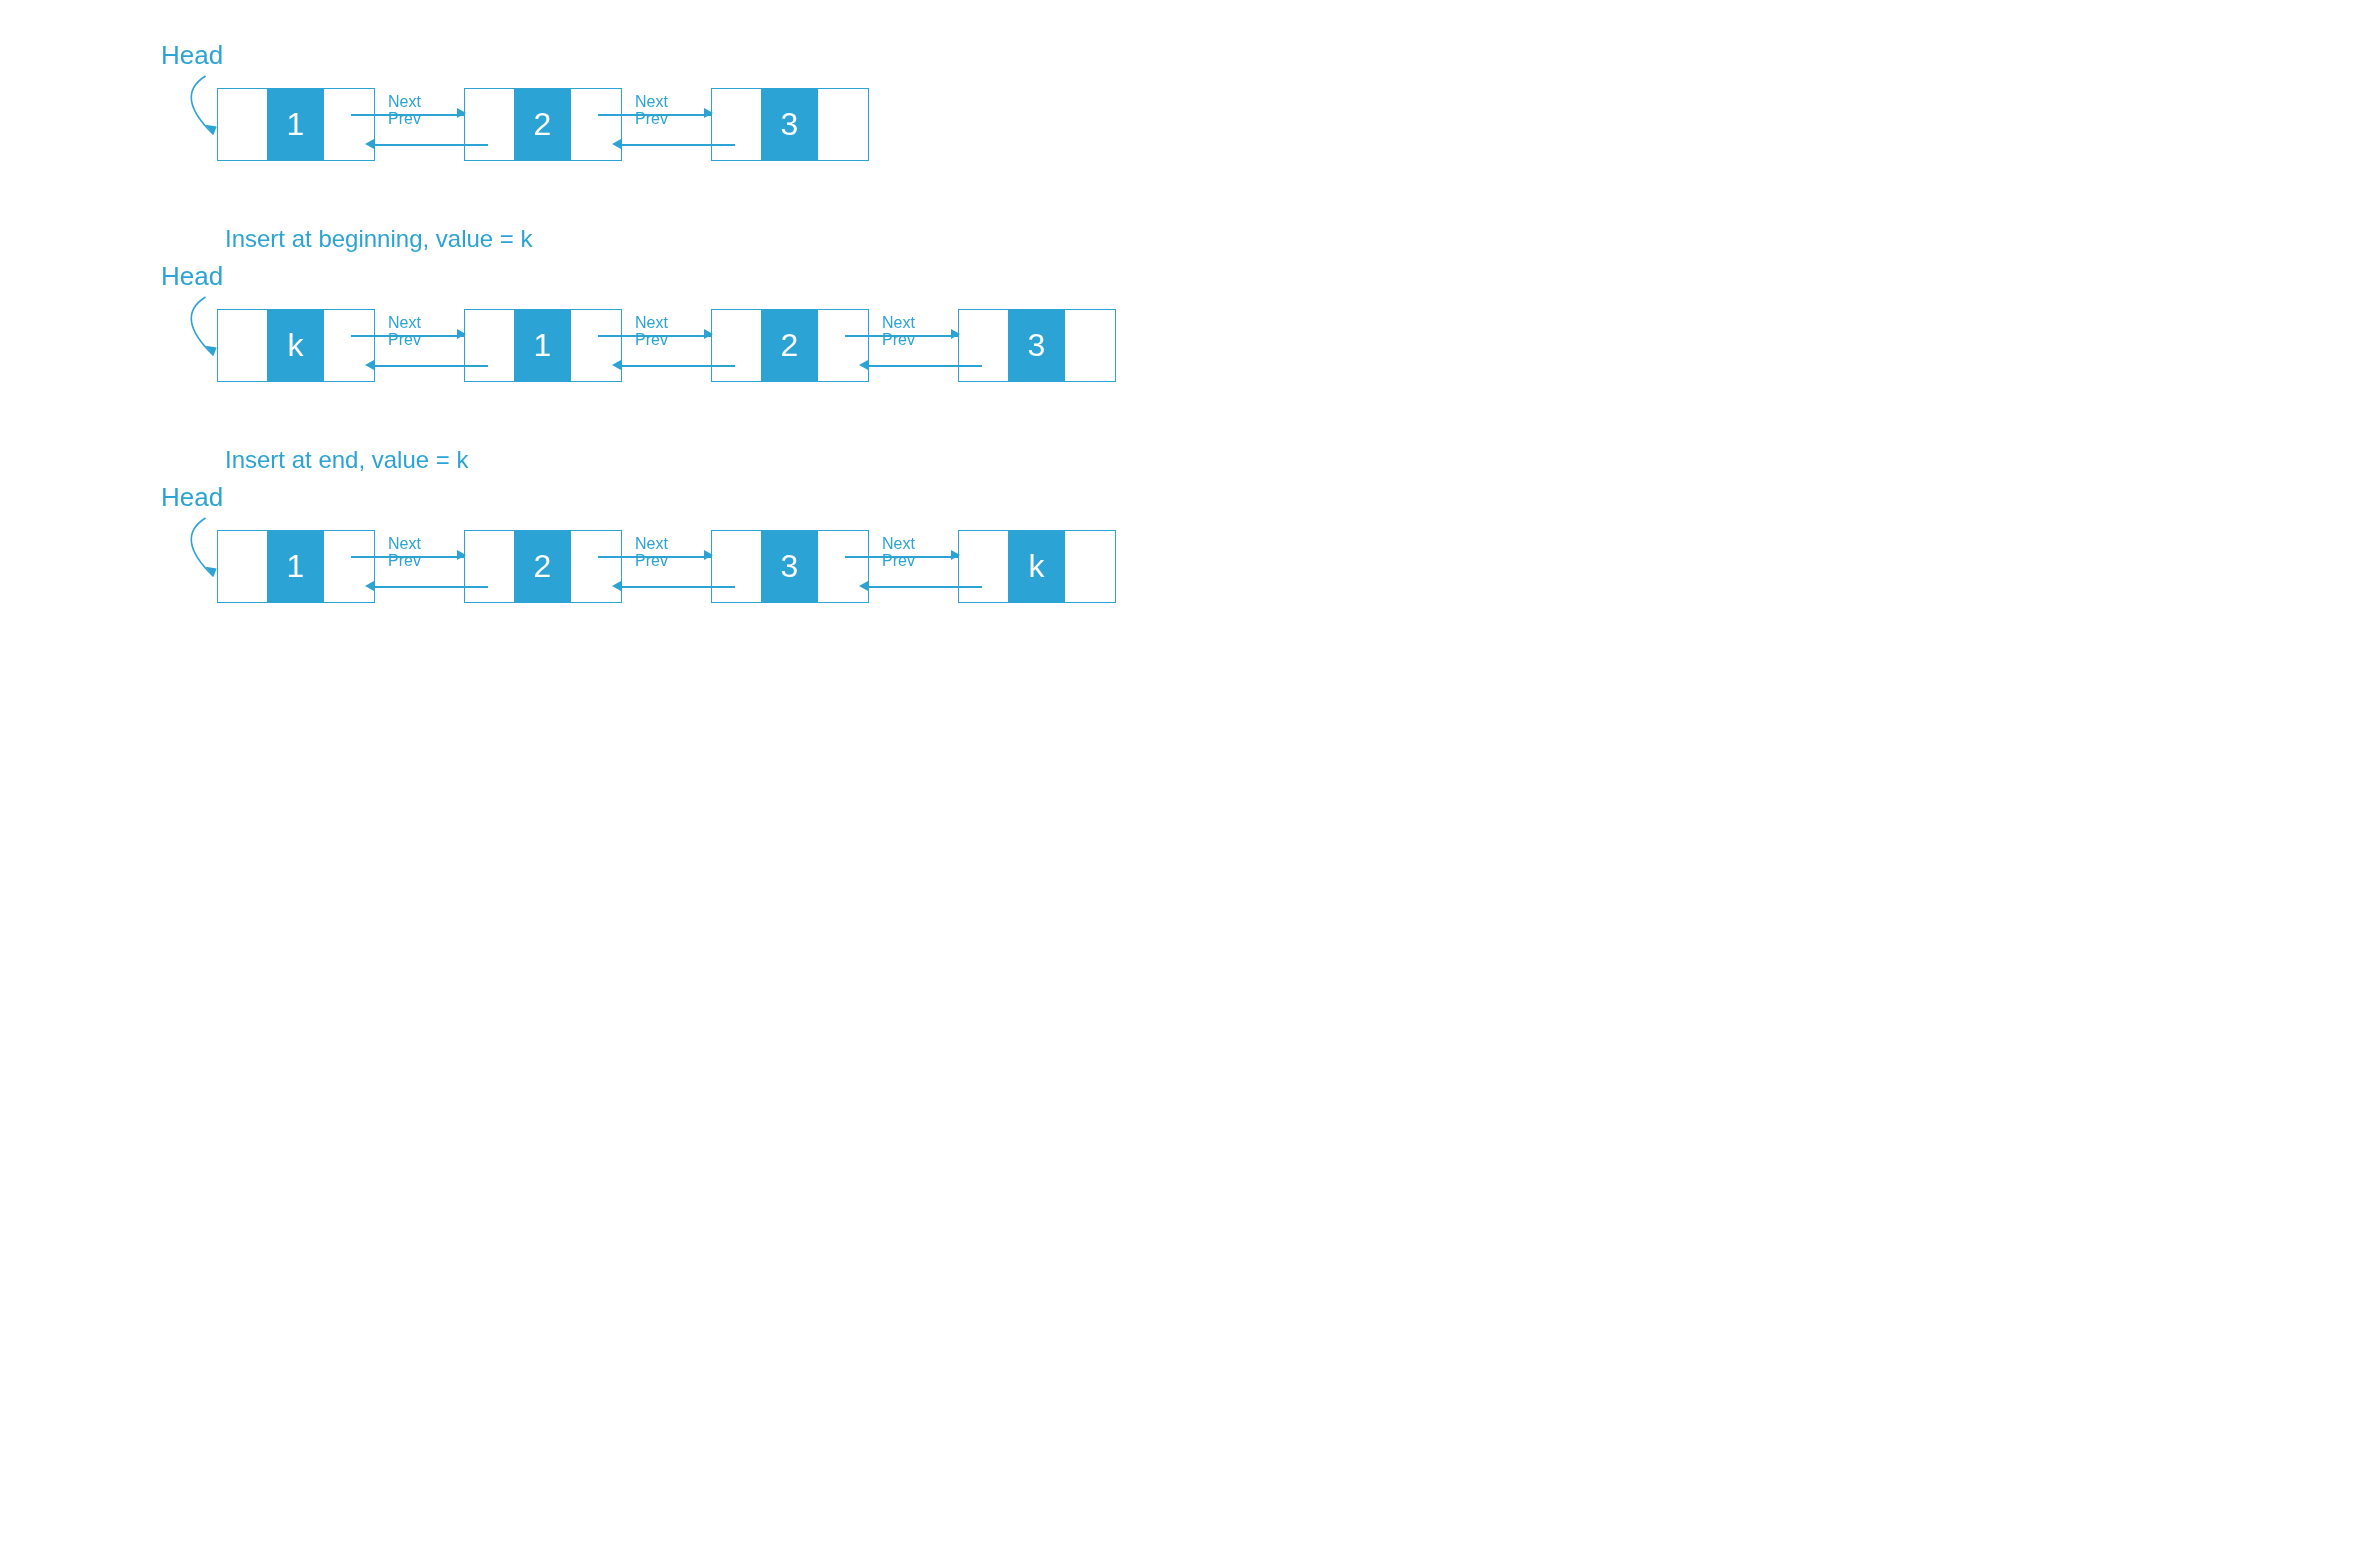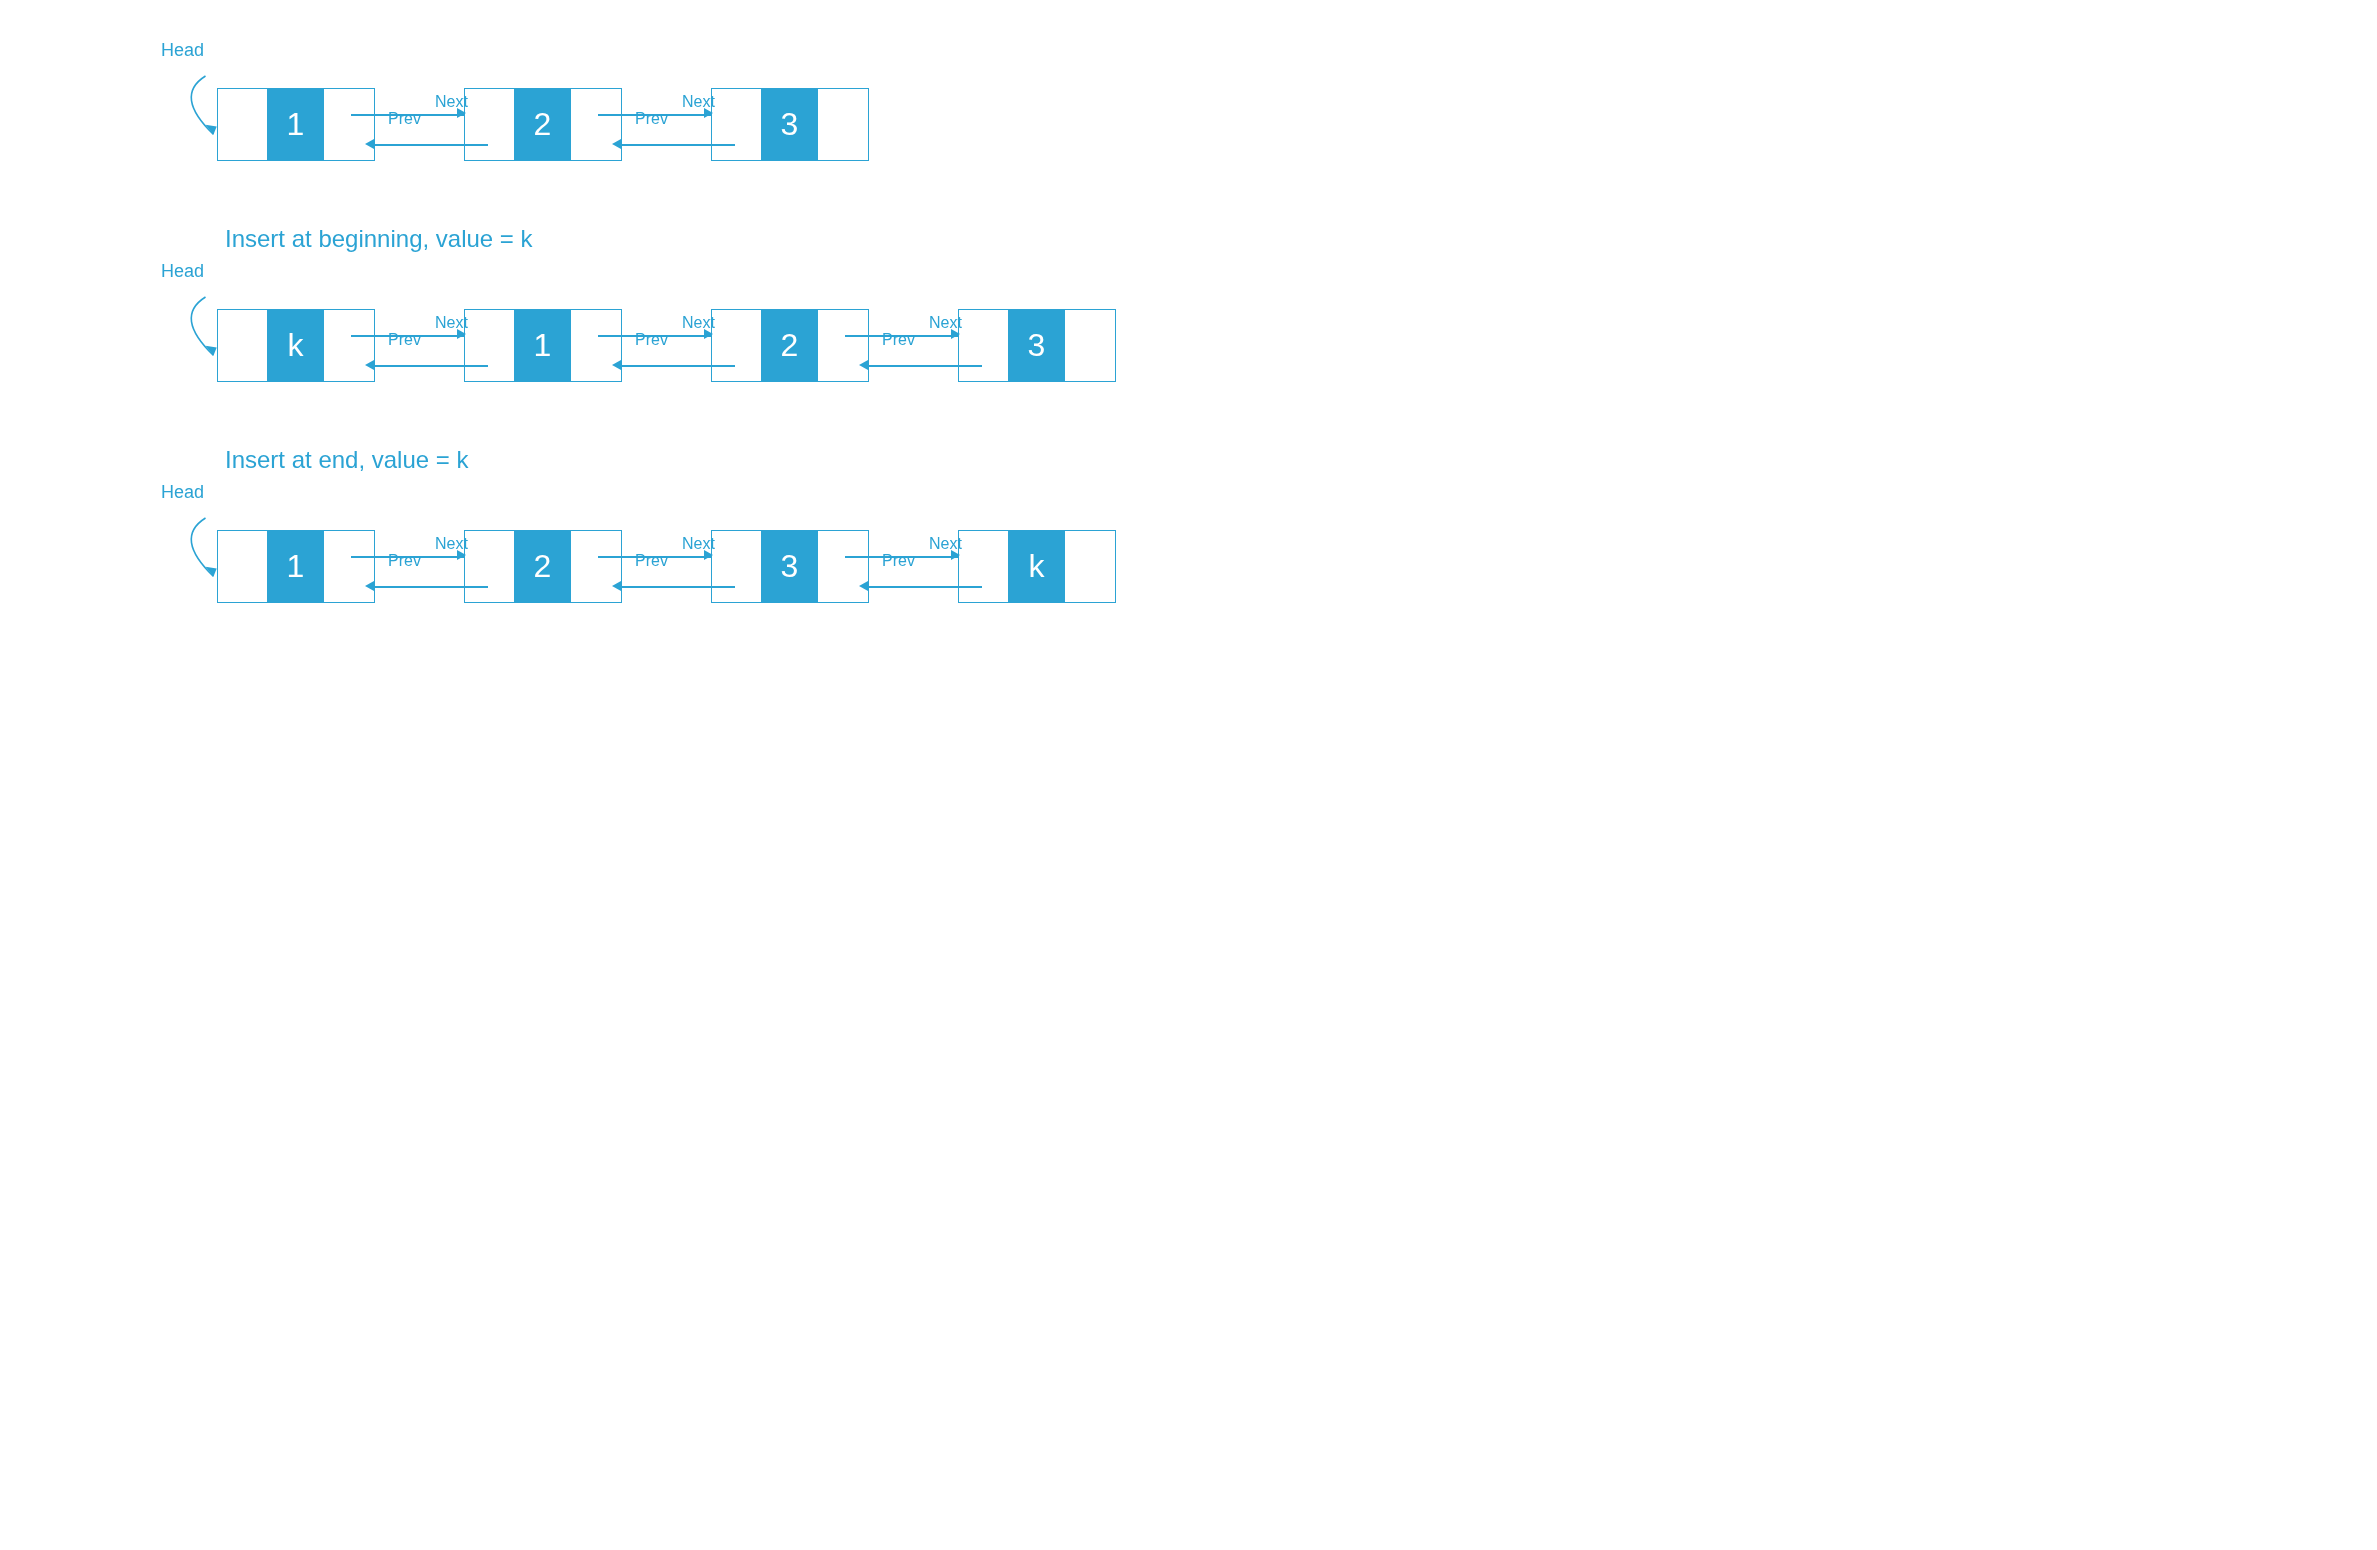--- a/index.html
+++ b/index.html
@@ -12,21 +12,21 @@
     padding: 32px 48px;
     font-family: "Segoe UI", "Helvetica Neue", Arial, sans-serif;
     background: #fff;
     color: var(--blue);
   }
   .diagram-section {
     margin-bottom: 56px;
     position: relative;
   }
   .head-label {
-    font-size: 18px;
+    font-size: 26px;
     color: var(--blue);
     position: absolute;
     left: 113px;
     top: -48px;
   }
   .head-arrow {
     position: absolute;
     left: 117px;
     top: -16px;
     width: 77px;
@@ -63,21 +63,21 @@
     height: 73px;
     position: relative;
     flex-shrink: 0;
   }
   .conn-label {
     position: absolute;
     font-size: 16px;
     color: var(--blue);
     left: 13px;
   }
-  .conn-label.next { top: 4.8px; margin-left: 47px; }
+  .conn-label.next { top: 4.8px; }
   .conn-label.prev { top: 22px; }
   .arrow-line {
     position: absolute;
     background: var(--blue);
     height: 1.6px;
   }
   .arrow-line.next-line {
     top: 26px;
     left: -24px;
     width: 113px;

